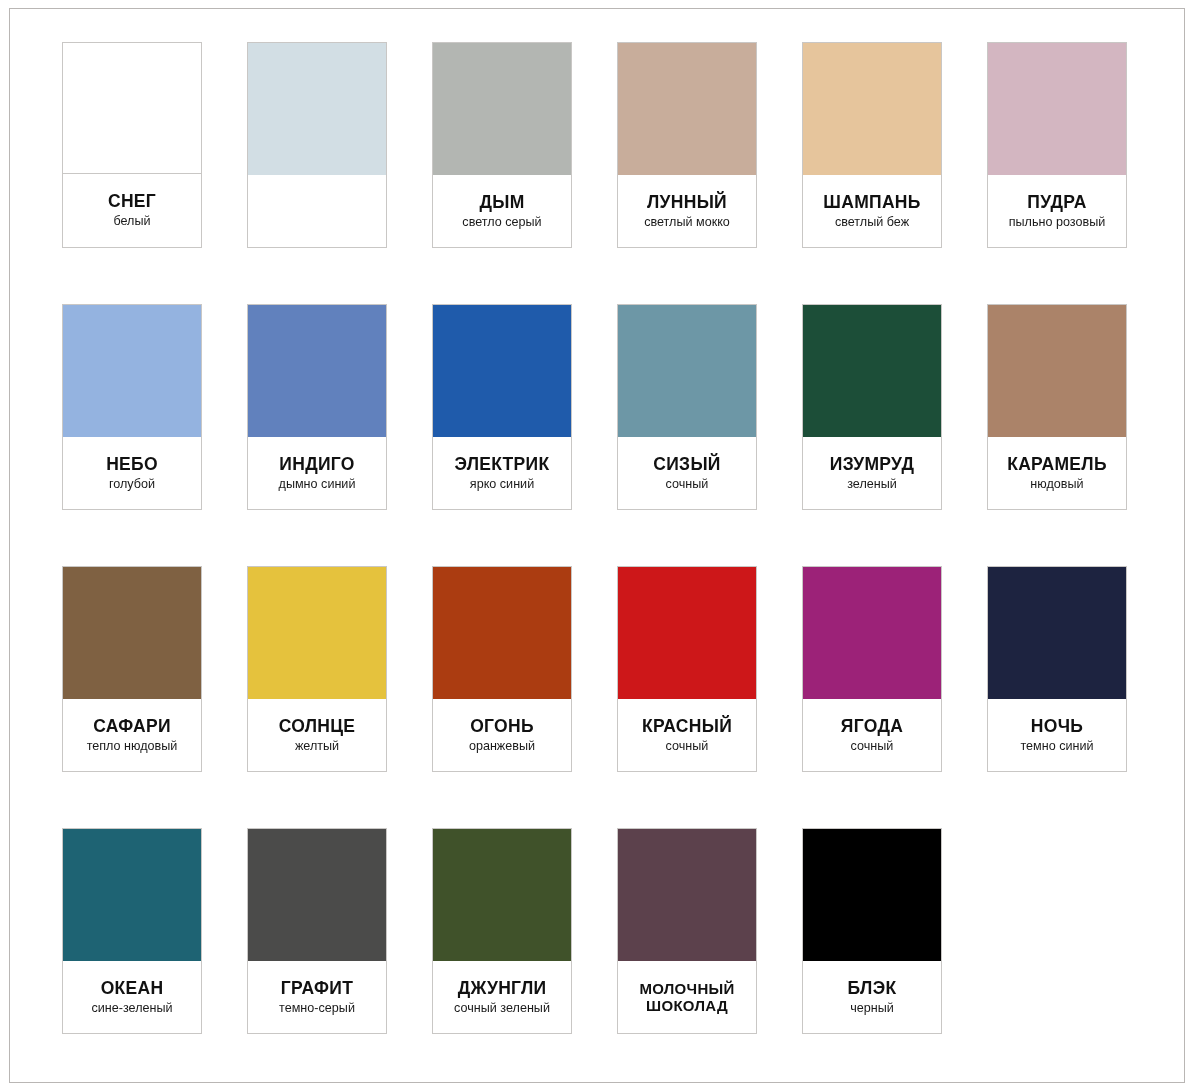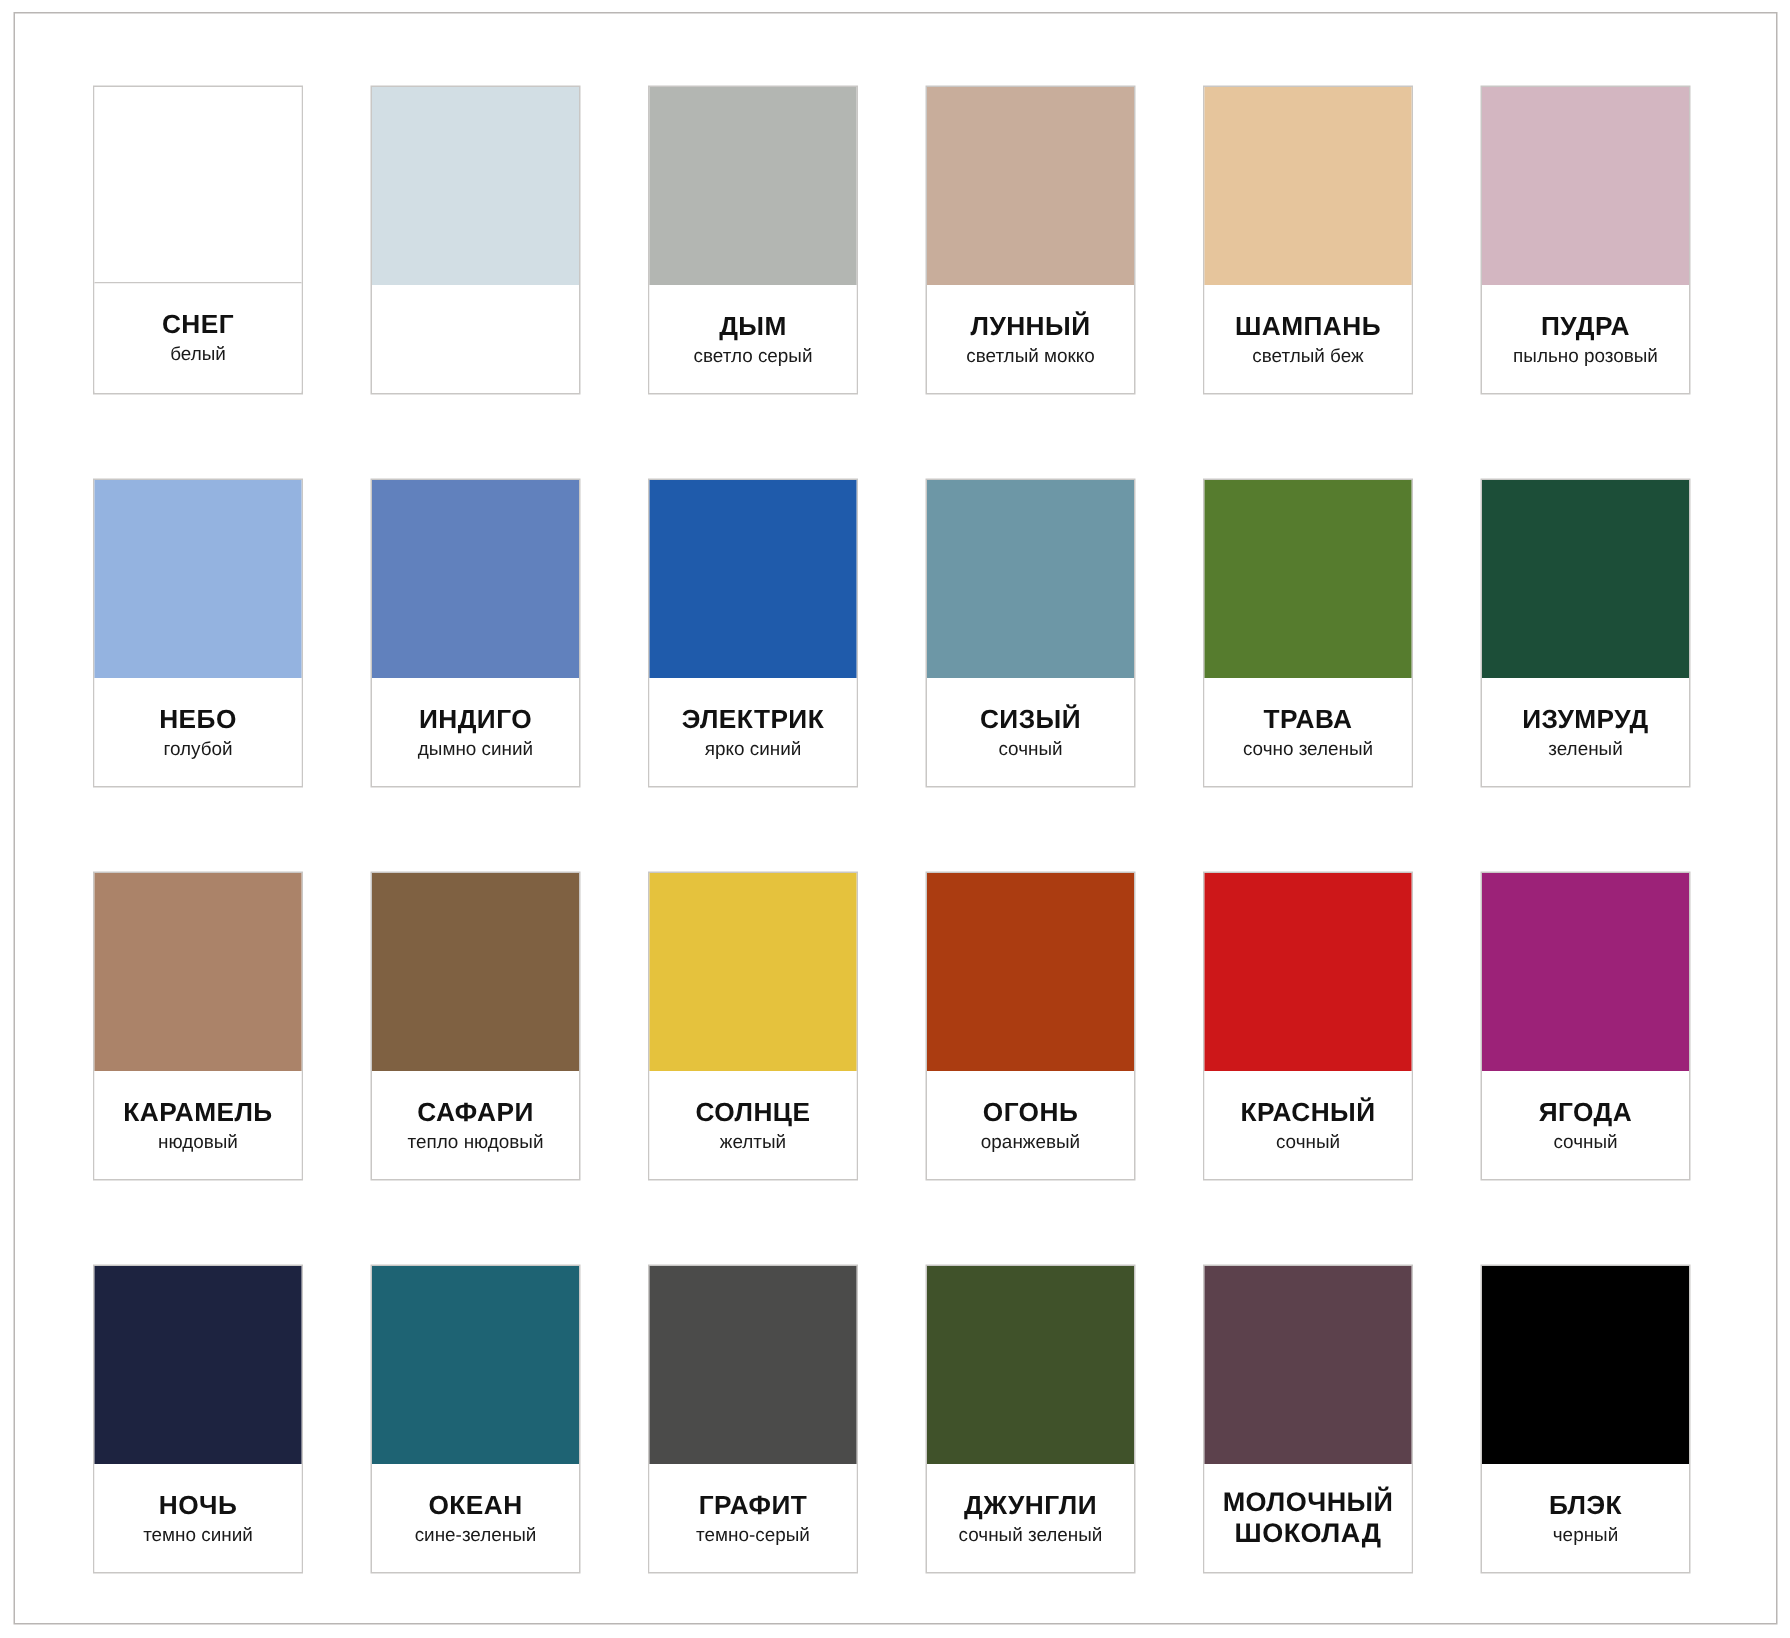--- a/index.html
+++ b/index.html
@@ -31,21 +31,21 @@
     right: 8px;
     bottom: 9px;
     border: 1px solid #b9b6b4;
     box-sizing: border-box;
     pointer-events: none;
   }
 
   #grid {
     position: absolute;
     left: 62px;
-    top: 57px;
+    top: 42px;
     width: 1068px;
     display: grid;
     grid-template-columns: repeat(6, 140px);
     column-gap: 45px;
     row-gap: 56px;
   }
 
   .card {
     width: 140px;
     box-sizing: border-box;
@@ -82,21 +82,21 @@
     font-weight: 700;
     letter-spacing: 0.3px;
     color: #111111;
     text-transform: uppercase;
     line-height: 1.08;
     text-align: center;
     white-space: nowrap;
   }
   .name.two-line {
     white-space: normal;
-    font-size: 18px;
+    font-size: 15px;
     line-height: 1.14;
   }
 
   .desc {
     font-size: 12.6px;
     font-weight: 400;
     color: #1a1a1a;
     text-align: left;
     line-height: 1.15;
     margin-top: 3px;
@@ -170,27 +170,20 @@
         </div>
       </div>
       <div class="card">
         <div class="swatch" style="background: rgb(109, 151, 166);"></div>
         <div class="label">
           <div class="name">СИЗЫЙ</div>
           <div class="desc">сочный</div>
         </div>
       </div>
       <div class="card">
-        <div class="swatch" style="background: rgb(86, 124, 46);"></div>
-        <div class="label">
-          <div class="name">ТРАВА</div>
-          <div class="desc">сочно зеленый</div>
-        </div>
-      </div>
-      <div class="card">
         <div class="swatch" style="background: rgb(28, 78, 56);"></div>
         <div class="label">
           <div class="name">ИЗУМРУД</div>
           <div class="desc">зеленый</div>
         </div>
       </div>
       <div class="card">
         <div class="swatch" style="background: rgb(171, 131, 105);"></div>
         <div class="label">
           <div class="name">КАРАМЕЛЬ</div>

